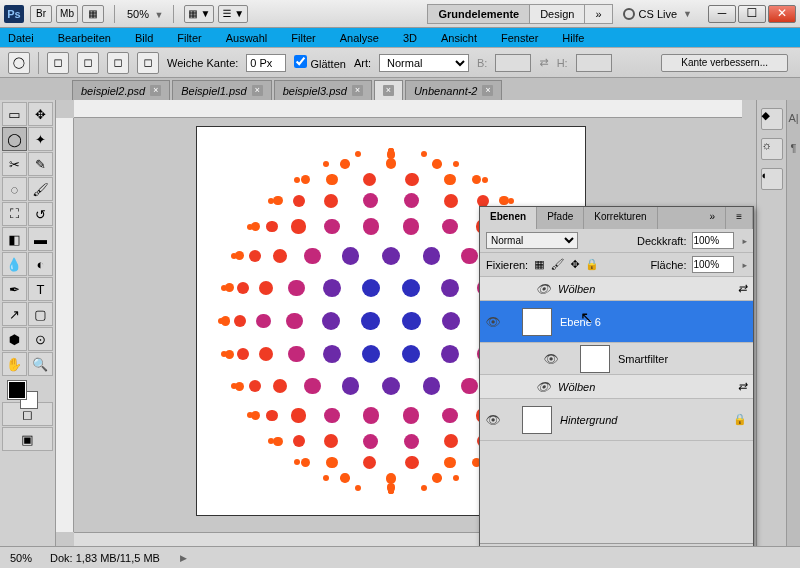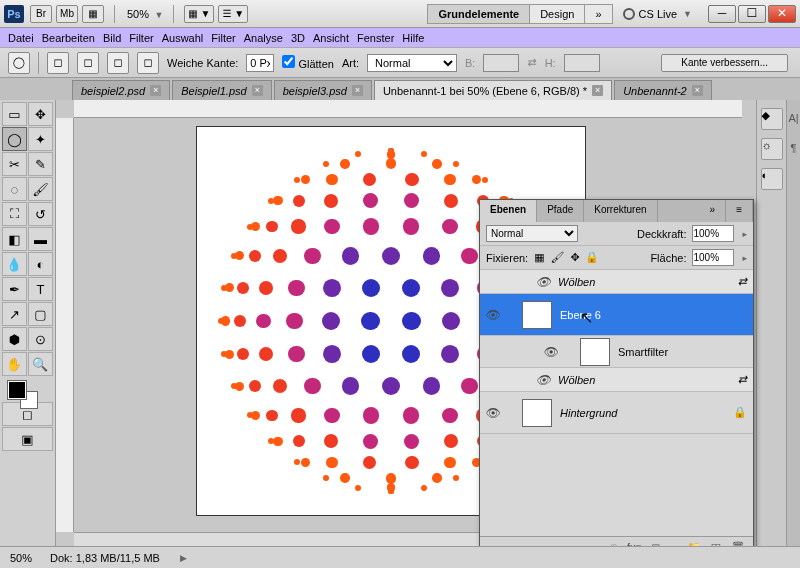--- a/index.html
+++ b/index.html
@@ -9,46 +9,46 @@
 .tb-btn { display:inline-flex; align-items:center; justify-content:center; height:18px; min-width:22px; padding:0 3px; background:#e6e6e6; border:1px solid #888; border-radius:2px; margin-right:4px; font-size:10px; }
 .titlebar .zoom { margin-left:6px; font-size:12px; }
 .titlebar .seg { display:flex; margin-left:auto; align-items:center; }
 .seg .pill { padding:3px 10px; border:1px solid #999; background:#e8e8e8; margin-left:-1px; cursor:pointer; }
 .seg .pill.active { background:#d0d0d0; font-weight:bold; }
 .cs-live { margin:0 10px; display:flex; align-items:center; gap:4px; }
 .cs-circle { width:12px; height:12px; border:2px solid #555; border-radius:50%; }
 .win-btns { display:flex; gap:2px; margin-left:6px; }
 .win-btn { width:28px; height:18px; border:1px solid #777; border-radius:2px; background:linear-gradient(#f0f0f0,#d0d0d0); text-align:center; line-height:14px; font-size:12px; }
 .win-btn.close { background:linear-gradient(#f08070,#d43a1e); color:#fff; }
-.menubar { height:20px; background:#c4b5fd; display:flex; align-items:center; padding:0 8px; gap:8px; border-bottom:1px solid #aaa; }
+.menubar { height:20px; background:#0ea5e9; display:flex; align-items:center; padding:0 8px; gap:24px; border-bottom:1px solid #aaa; }
 .menubar span { font-size:11px; cursor:pointer; }
 .optbar { height:30px; background:linear-gradient(#dcdcdc,#cfcfcf); display:flex; align-items:center; padding:0 8px; gap:8px; border-bottom:1px solid #999; }
 .opt-icon { width:22px; height:22px; border:1px solid #888; background:#eee; border-radius:2px; display:flex; align-items:center; justify-content:center; }
-.opt-input { width:28px; height:18px; border:1px solid #888; padding:0 3px; background:#fff; }
+.opt-input { width:40px; height:18px; border:1px solid #888; padding:0 3px; background:#fff; }
 .opt-select { width:90px; height:18px; border:1px solid #888; background:#fff; padding:0 3px; }
 .tabbar { height:22px; background:#c0c0c0; display:flex; align-items:flex-end; padding:0 0 0 72px; }
 .tab { height:20px; padding:0 8px; display:flex; align-items:center; gap:5px; background:#b0b0b0; border:1px solid #888; border-bottom:none; margin-right:2px; font-style:italic; font-size:10px; }
 .tab.active { background:#e0e0e0; font-style:normal; }
 .tab .tabx { width:11px; height:11px; background:#999; color:#fff; font-size:9px; text-align:center; line-height:11px; border-radius:1px; }
 .workspace { position:absolute; top:100px; left:0; right:0; bottom:22px; display:flex; }
 .toolbar { width:56px; background:#d0d0d0; border-right:1px solid #999; display:grid; grid-template-columns:1fr 1fr; grid-auto-rows:24px; gap:1px; padding:2px; align-content:start; }
 .tool { background:#d8d8d8; border:1px solid #aaa; display:flex; align-items:center; justify-content:center; font-size:13px; cursor:pointer; }
 .tool.sel { background:#bbb; border-color:#666; }
 .swatch { grid-column:1/3; height:34px; position:relative; }
 .swatch .fg { position:absolute; width:18px; height:18px; background:#000; border:1px solid #fff; outline:1px solid #666; left:6px; top:4px; }
 .swatch .bg { position:absolute; width:18px; height:18px; background:#fff; border:1px solid #666; left:18px; top:14px; }
 .canvas-area { flex:1; background:#c8c8c8; position:relative; overflow:hidden; }
 .ruler-h { position:absolute; top:0; left:18px; right:14px; height:18px; background:#eee; border-bottom:1px solid #999; }
 .ruler-v { position:absolute; top:18px; left:0; bottom:14px; width:18px; background:#eee; border-right:1px solid #999; }
 .scroll-h { position:absolute; bottom:0; left:18px; right:14px; height:14px; background:#ddd; border-top:1px solid #999; }
 .canvas { position:absolute; top:26px; left:140px; width:390px; height:390px; background:#fff; border:1px solid #333; display:flex; align-items:center; justify-content:center; overflow:hidden; }
 .rt-collapsed { width:30px; background:#cacaca; border-left:1px solid #999; display:flex; flex-direction:column; align-items:center; padding-top:8px; gap:8px; }
 .rt-ico { width:22px; height:22px; border:1px solid #999; background:#dcdcdc; border-radius:2px; }
 .rt-min { width:14px; background:#bcbcbc; border-left:1px solid #999; display:flex; flex-direction:column; align-items:center; padding-top:12px; gap:18px; font-size:13px; color:#555; }
-.layers-panel { position:absolute; left:479px; top:199px; width:275px; height:360px; background:#d4d4d4; border:1px solid #555; box-shadow:2px 2px 6px rgba(0,0,0,.4); display:flex; flex-direction:column; }
+.layers-panel { position:absolute; left:479px; top:206px; width:275px; height:360px; background:#d4d4d4; border:1px solid #555; box-shadow:2px 2px 6px rgba(0,0,0,.4); display:flex; flex-direction:column; }
 .lp-tabs { height:22px; display:flex; background:#b8b8b8; }
 .lp-tab { padding:4px 10px; border-right:1px solid #999; font-size:10px; cursor:pointer; }
 .lp-tab.active { background:#d4d4d4; font-weight:bold; }
 .lp-row { height:24px; display:flex; align-items:center; padding:0 6px; gap:6px; border-bottom:1px solid #b8b8b8; font-size:10px; }
 .lp-row select, .lp-row input { height:17px; border:1px solid #888; font-size:10px; }
 .lp-row .spacer { flex:1; }
 .lp-list { flex:1; overflow-y:auto; background:#d8d8d8; }
 .layer { display:flex; align-items:center; height:42px; border-bottom:1px solid #bbb; padding:0 6px; gap:8px; font-size:10px; }
 .layer.sub { height:24px; padding-left:56px; font-style:italic; background:#e2e2e2; }
 .layer.sel { background:#2f7ae5; color:#fff; }
@@ -134,21 +134,20 @@
     </div>
     <div class="tab">
       <span>Beispiel1.psd</span>
       <span class="tabx">×</span>
     </div>
     <div class="tab">
       <span>beispiel3.psd</span>
       <span class="tabx">×</span>
     </div>
     <div class="tab active">
-      <span>Unbenannt-1 bei 50% (Ebene 6, RGB/8) *</span>
       <span class="tabx">×</span>
     </div>
     <div class="tab">
       <span>Unbenannt-2</span>
       <span class="tabx">×</span>
     </div>
   </div>
 
 <div class="workspace">
   <div class="toolbar">

